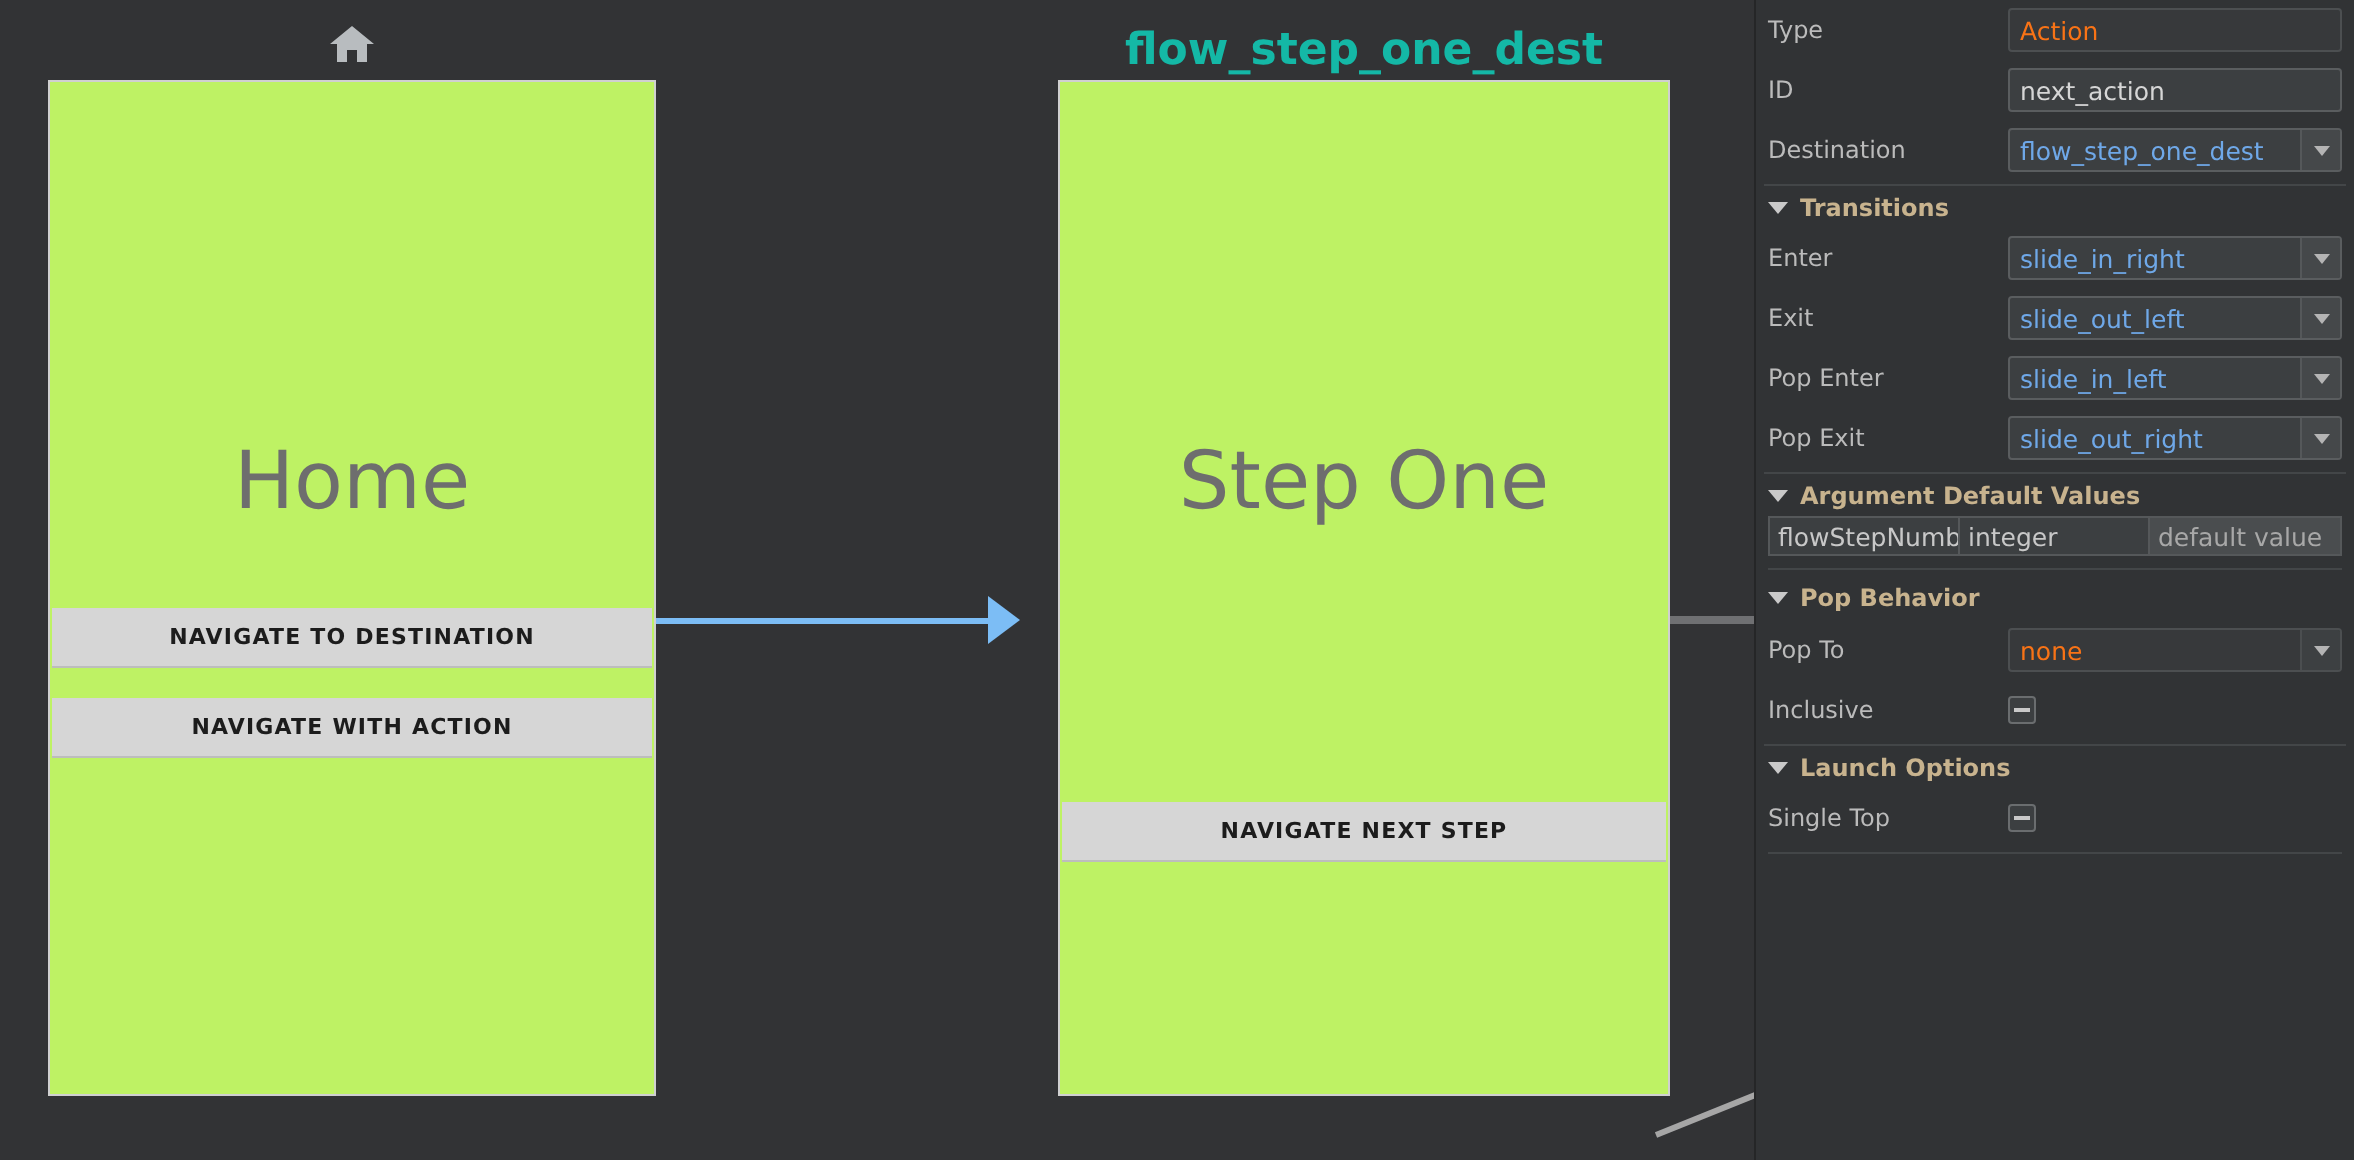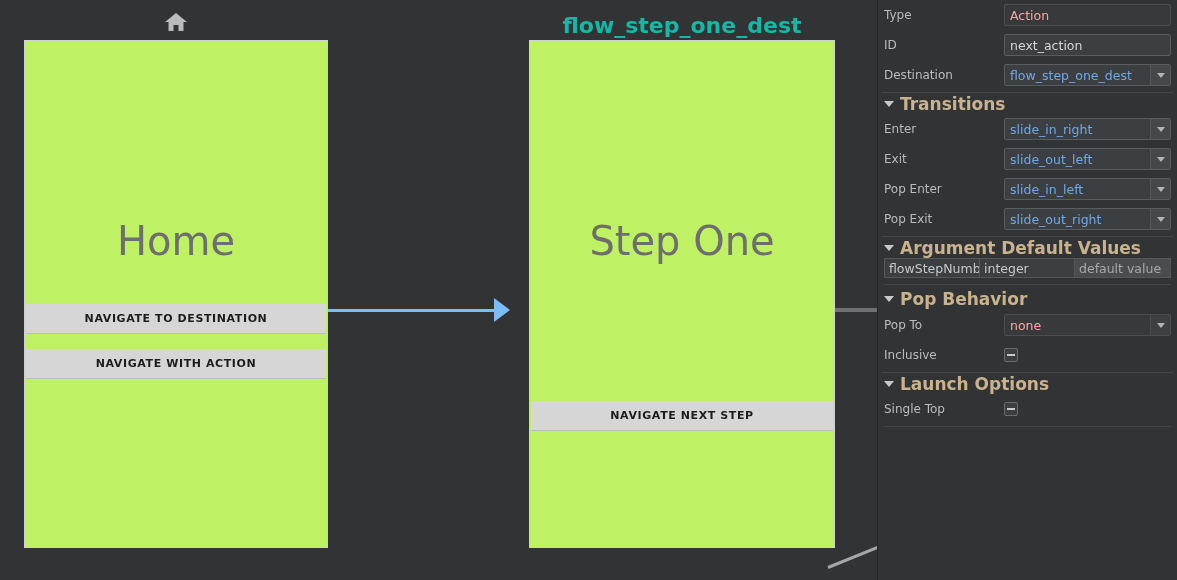--- a/index.html
+++ b/index.html
@@ -119,21 +119,21 @@
     display: flex; align-items: center;
     padding: 0 5px;
     font-size: 12.5px;
     color: #d6d6d6;
     overflow: hidden;
     white-space: nowrap;
   }
   .field.disabled {
     background: #37393b;
     border-color: #4c4f51;
-    color: #fca5a5;
+    color: #f97316;
   }
   .field.linkval { color: #6fa8e8; }
   .combo { position: relative; padding-right: 22px; }
   .combo .arrow {
     position: absolute; right: 0; top: 0; bottom: 0;
     width: 20px;
     background: #45484a;
     border-left: 1px solid #55585a;
     display: flex; align-items: center; justify-content: center;
   }
@@ -147,21 +147,21 @@
 
   .section {
     display: flex; align-items: center;
     gap: 6px;
     height: 22px;
     padding: 0 2px;
     border-top: 1px solid #434648;
     margin-top: 2px;
     color: #c9b896;
     font-weight: bold;
-    font-size: 17px;
+    font-size: 12px;
   }
   .section .caret {
     width: 0; height: 0;
     border-left: 5px solid transparent;
     border-right: 5px solid transparent;
     border-top: 6px solid #c9c9c9;
   }
   .section-title { color: #c8b38e; }
 
   .arg-row {

